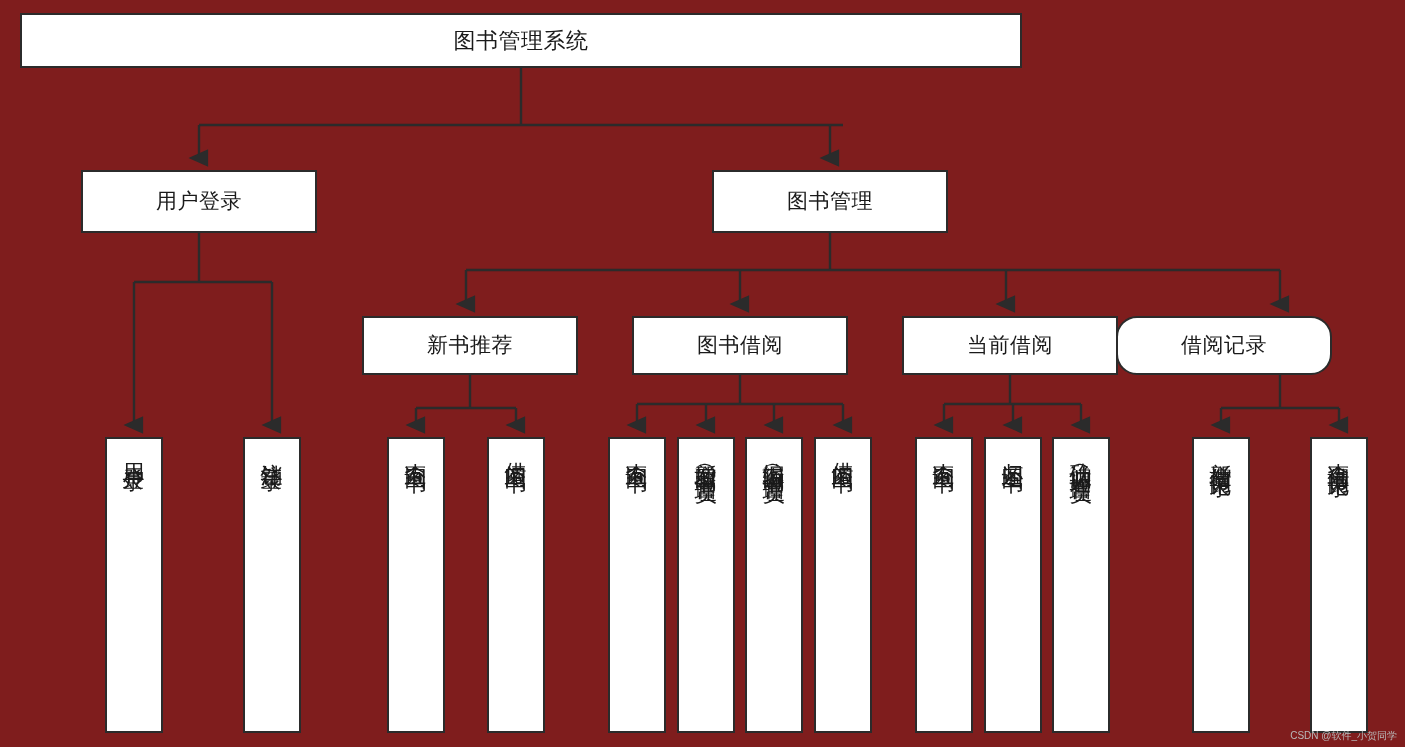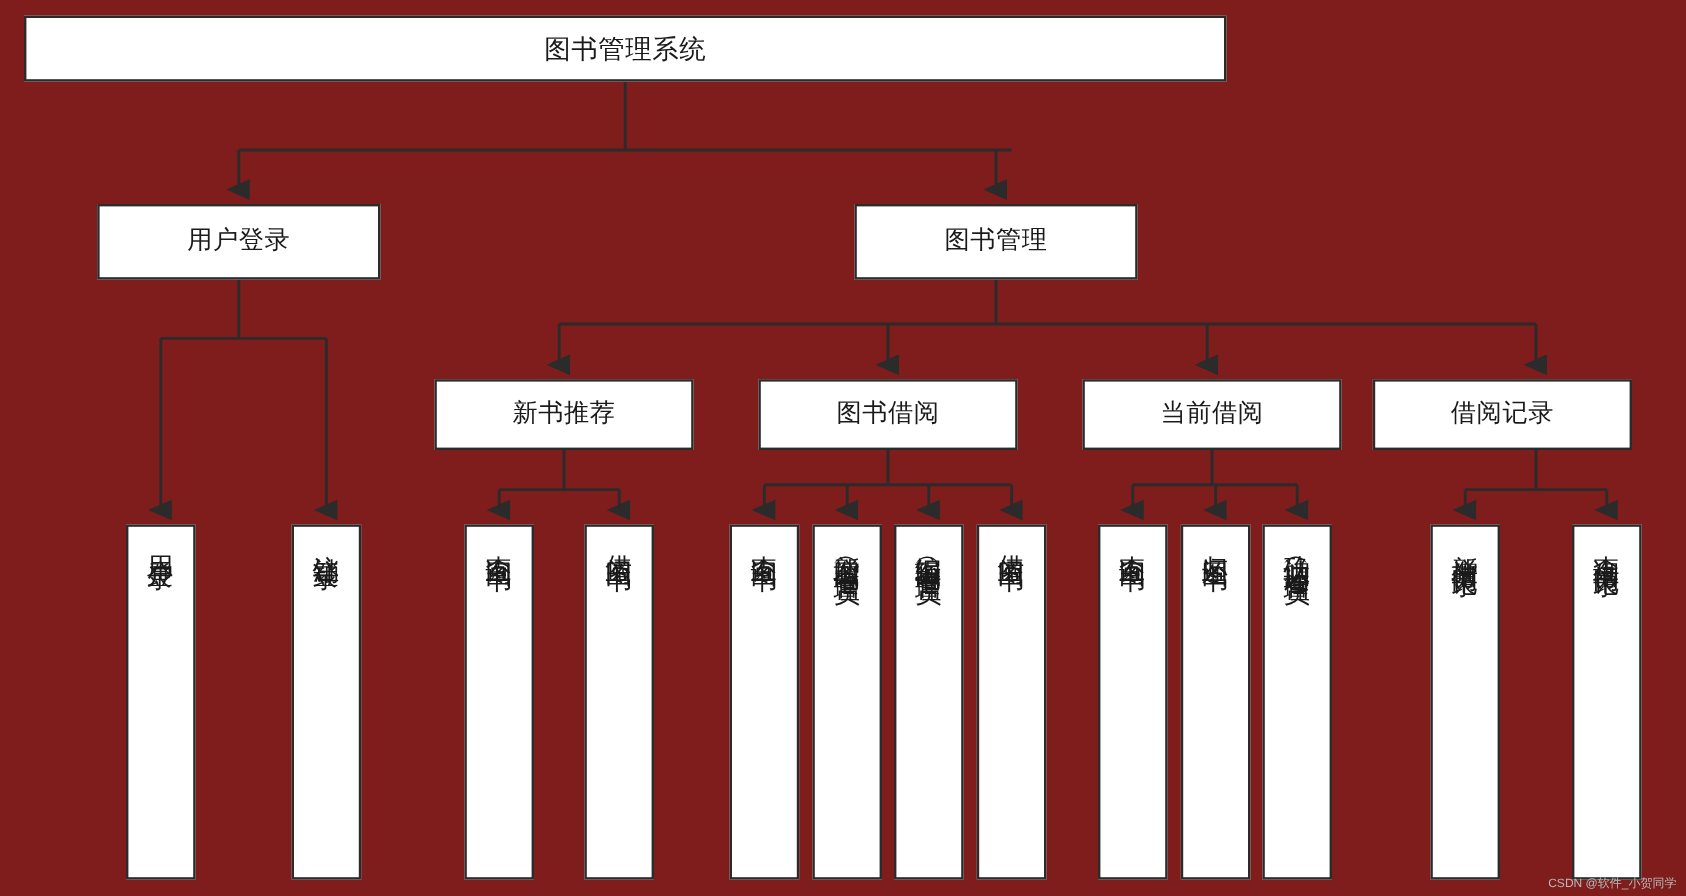--- a/index.html
+++ b/index.html
@@ -144,21 +144,21 @@
 
   <div class="node horiz" style="left:362px; top:316px; width:216px; height:59px;">
     <span class="node-label">新书推荐</span>
   </div>
   <div class="node horiz" style="left:632px; top:316px; width:216px; height:59px;">
     <span class="node-label">图书借阅</span>
   </div>
   <div class="node horiz" style="left:902px; top:316px; width:216px; height:59px;justify-content:center;">
     <span class="node-label">当前借阅</span>
   </div>
-  <div class="node horiz" style="left:1144px; top:316px; width:216px; height:59px;">
+  <div class="node horiz" style="left:1116px; top:316px; width:216px; height:59px;border-radius:21px;">
     <span class="node-label">借阅记录</span>
   </div>
 
   <div class="node vert" style="left:105px; top:437px; width:58px; height:296px;">
     <span class="node-label">用户登录</span>
   </div>
   <div class="node vert" style="left:243px; top:437px; width:58px; height:296px;">
     <span class="node-label">注销登录</span>
   </div>
 

